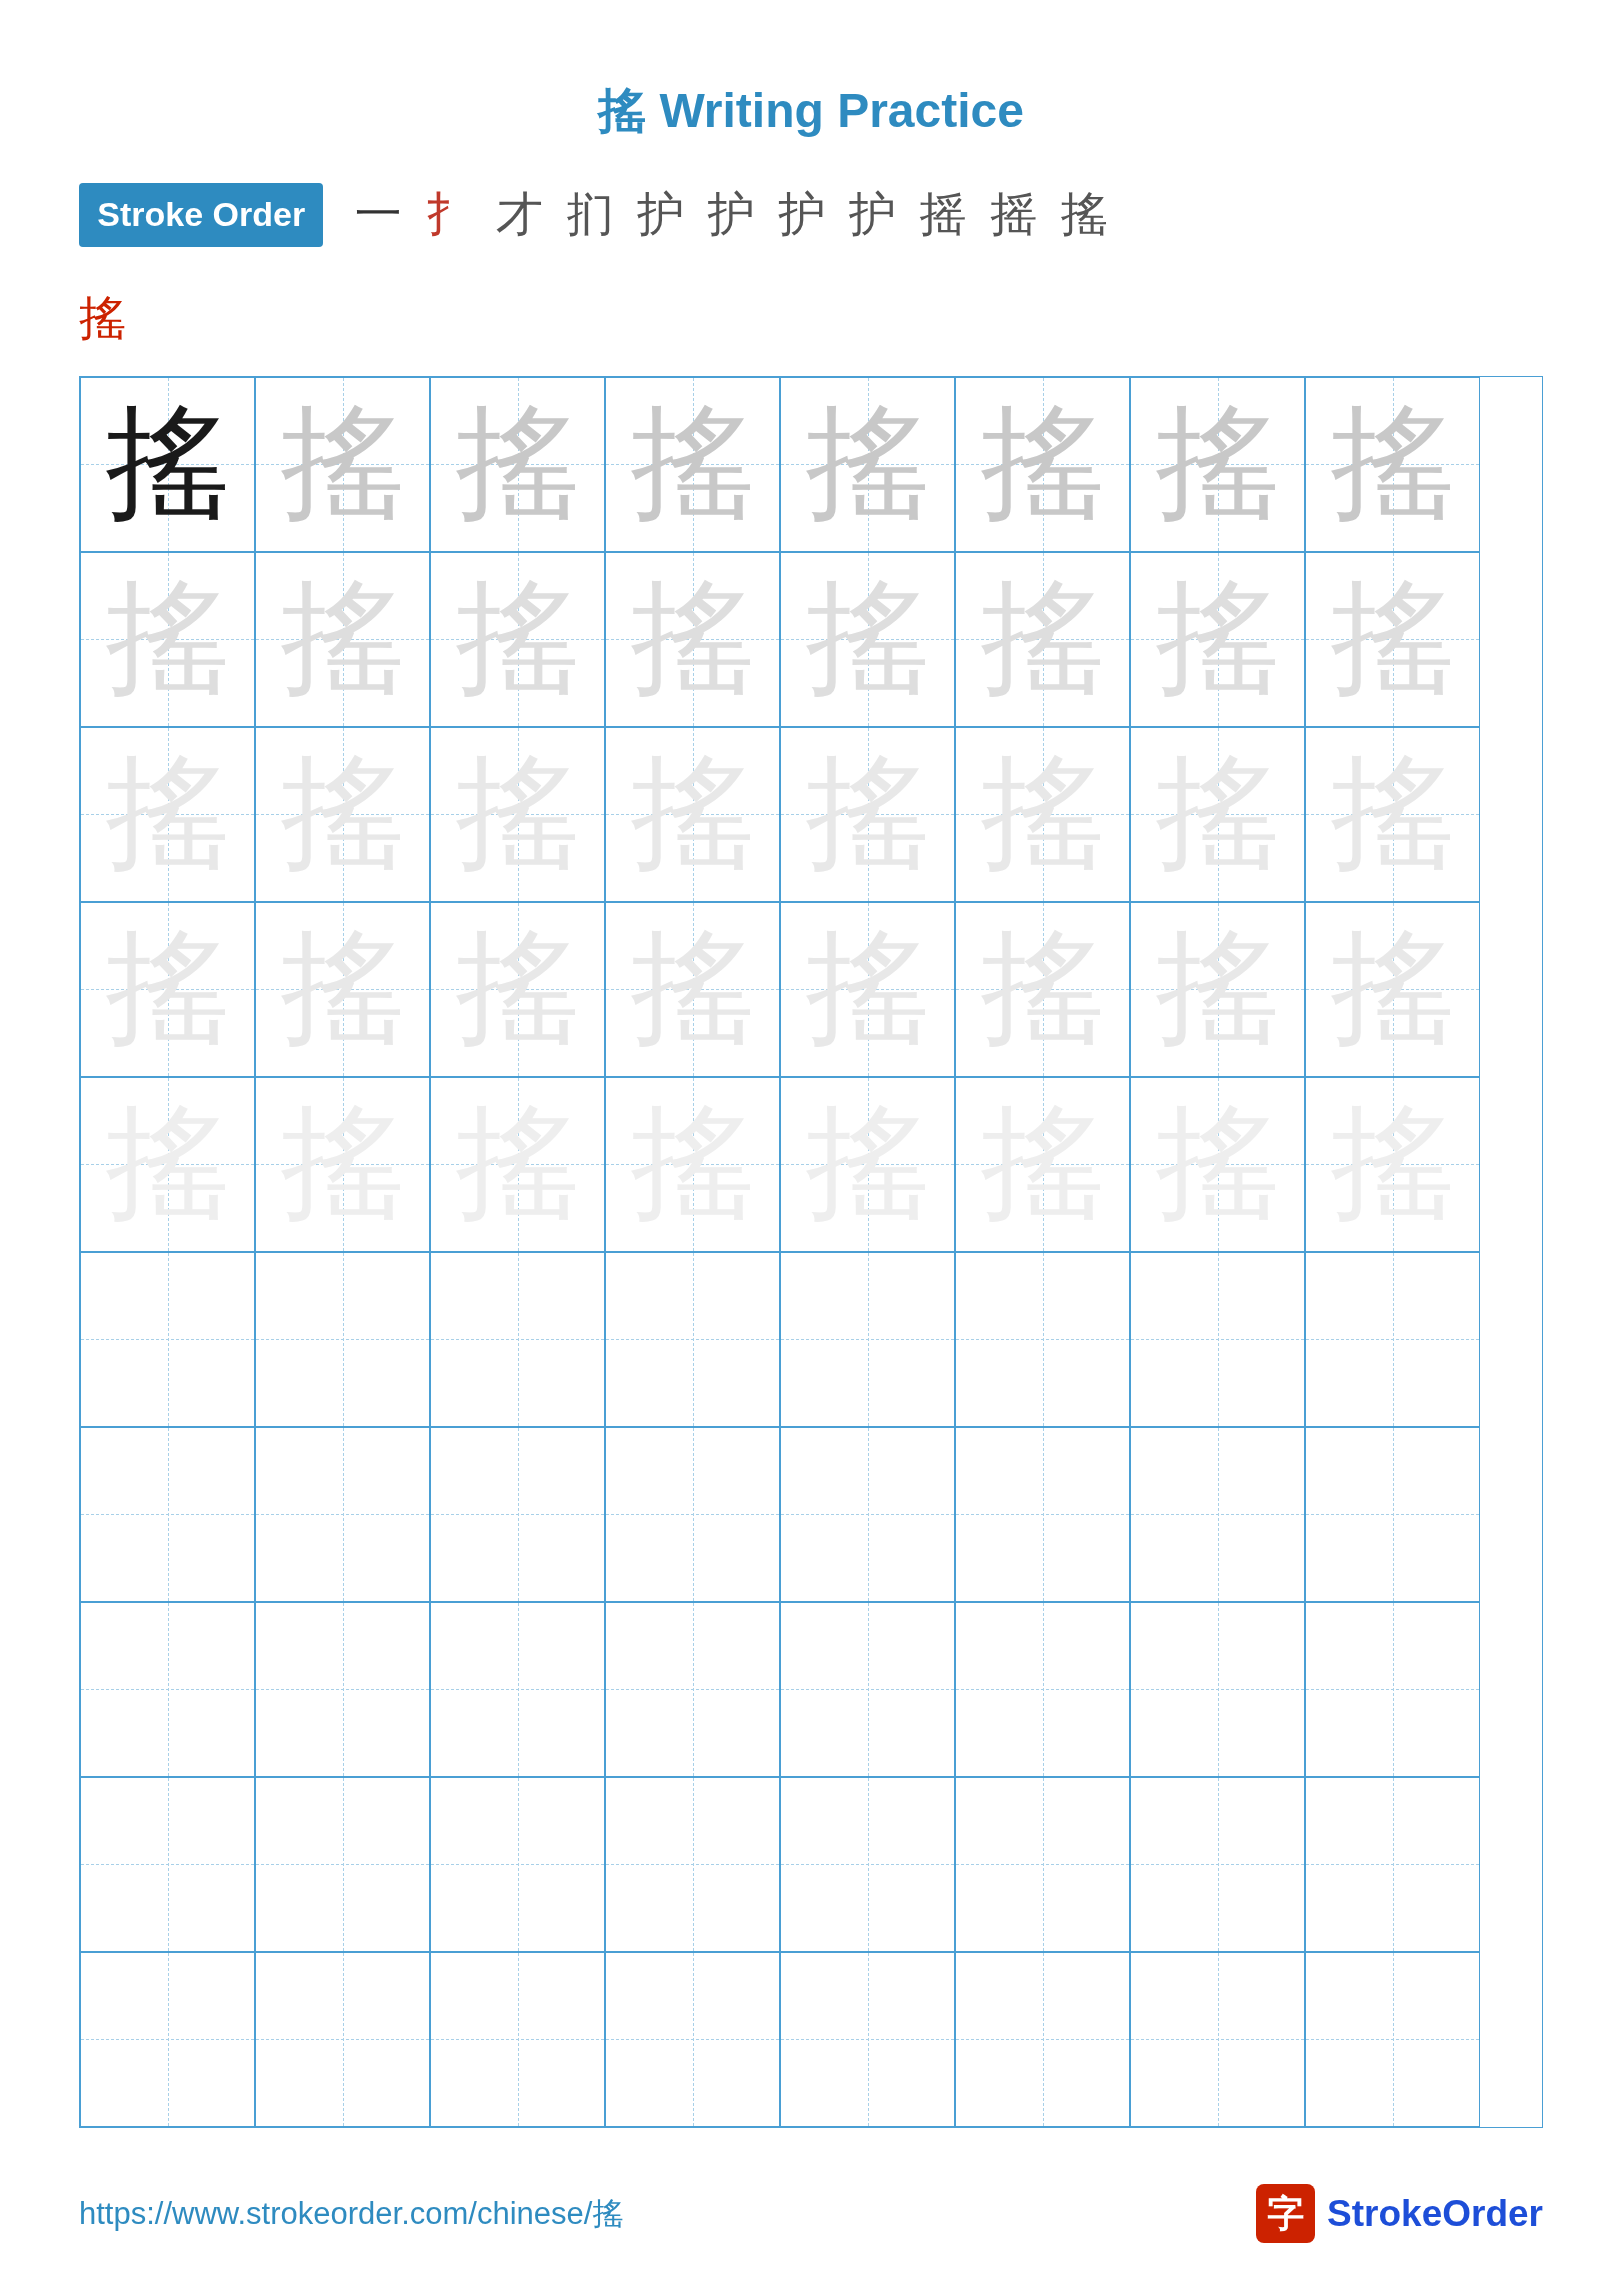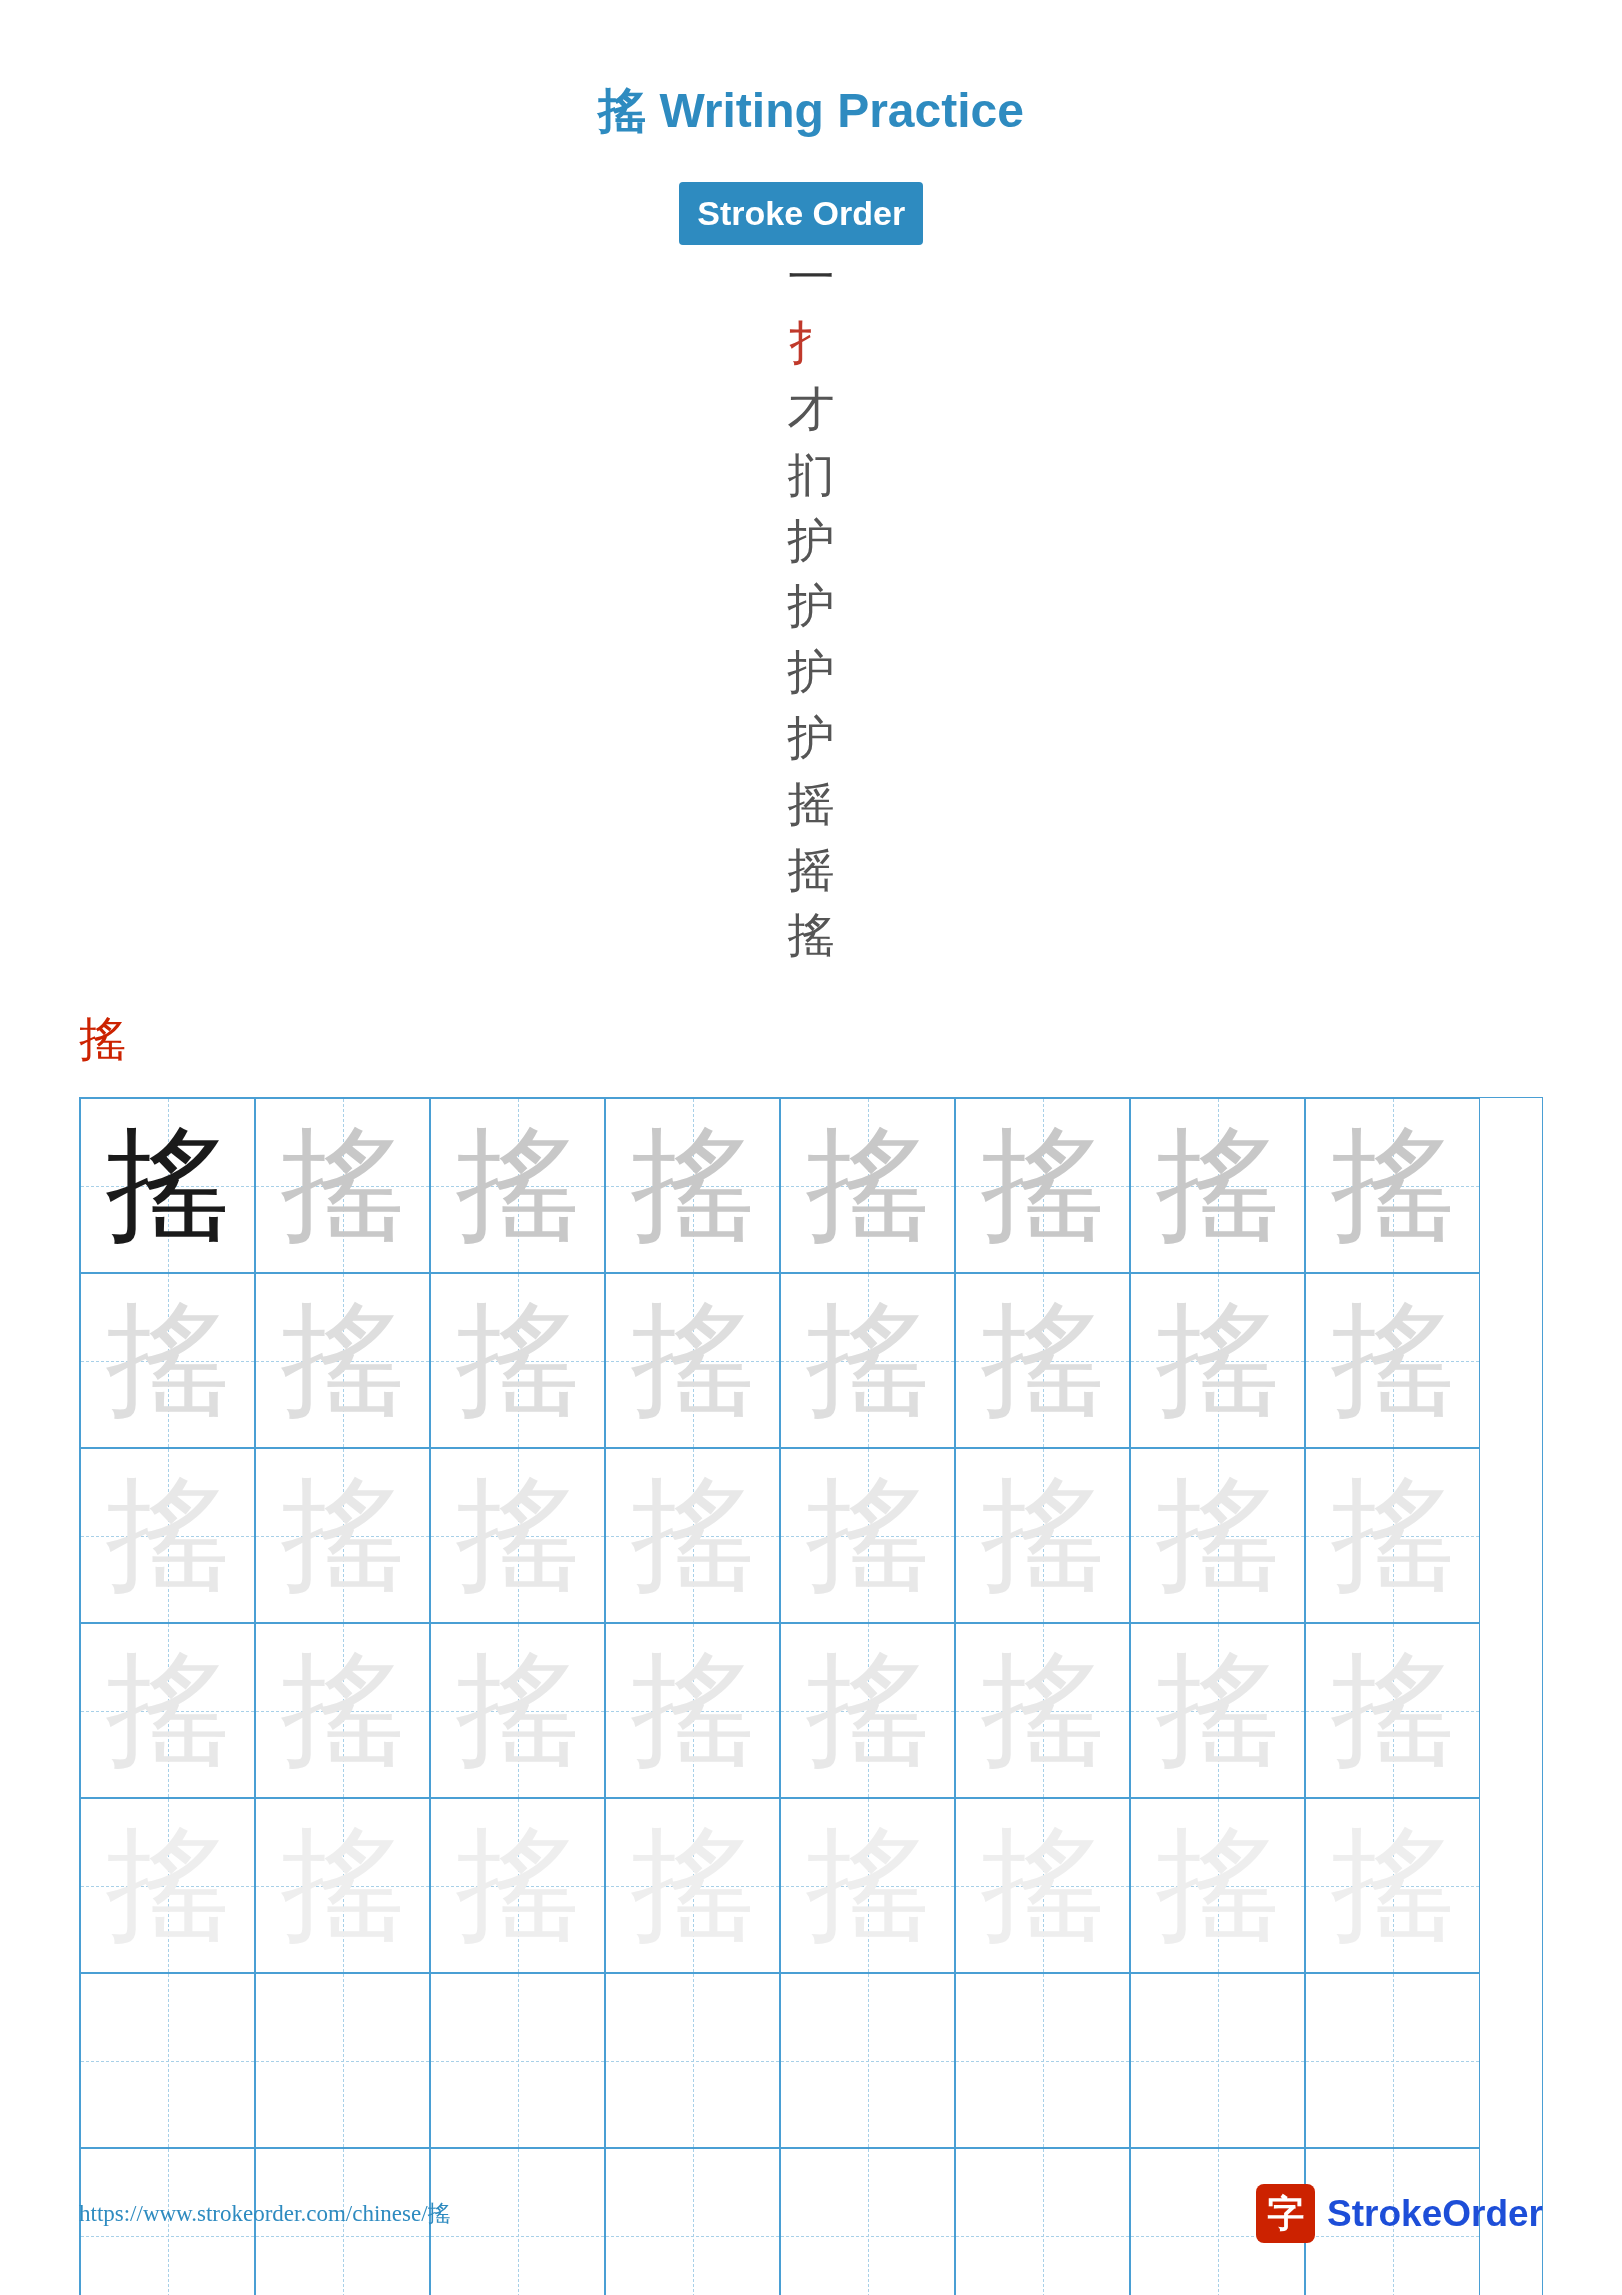--- a/index.html
+++ b/index.html
@@ -24,21 +24,20 @@
     }
 
     .stroke-order-section {
       padding: 0 79px 39px 79px;
       display: flex;
       flex-wrap: wrap;
       align-items: center;
       gap: 0;
       font-size: 47px;
       line-height: 1.4;
-      flex-direction: column;
     }
 
     .stroke-order-badge {
       background: #2e8bc0;
       color: white;
       font-size: 34px;
       font-family: Arial, sans-serif;
       font-weight: bold;
       padding: 7.9px 18.3px;
       border-radius: 3.9px;
@@ -131,22 +130,22 @@
       left: 0;
       right: 0;
       display: flex;
       align-items: center;
       justify-content: space-between;
       padding: 0 79px;
     }
 
     .footer-url {
       color: #2e8bc0;
-      font-size: 23px;
-      font-family: Liberation Serif, serif;
+      font-size: 31px;
+      font-family: Liberation Sans, sans-serif;
     }
 
     .footer-logo {
       display: flex;
       align-items: center;
       gap: 11.8px;
     }
 
     .footer-logo-icon {
       width: 59px;

